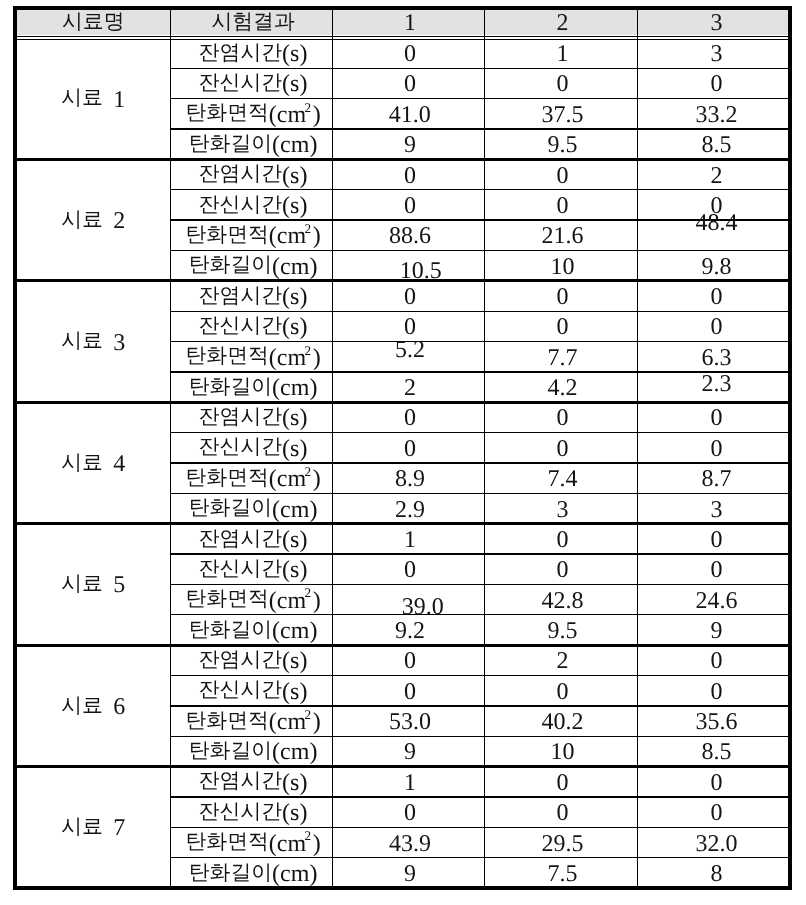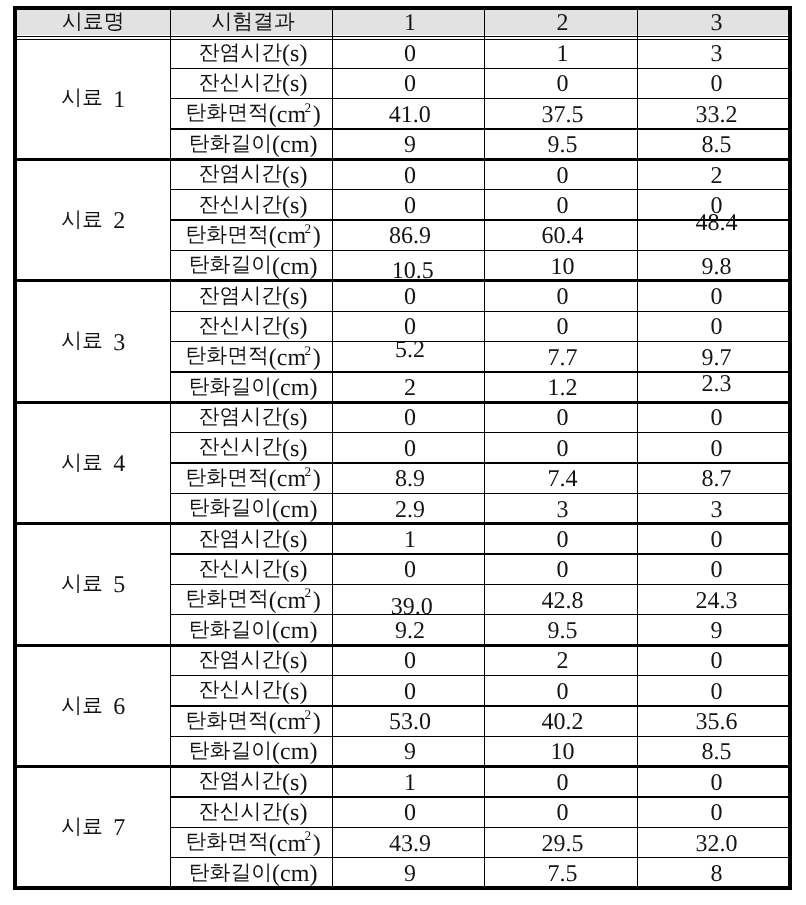--- a/index.html
+++ b/index.html
@@ -106,43 +106,43 @@
   <div class="cell" style="left:12.7px;top:159.41px;width:157.7px;height:121.45px"><span class="kr">시료</span><span class="lat"> 2</span></div>
   <div class="cell" style="left:170.4px;top:159.41px;width:162px;height:30.36px"><span class="kr">잔염시간</span><span class="lat">(s)</span></div>
   <div class="cell" style="left:332.4px;top:159.41px;width:152px;height:30.36px"><span class="lat">0</span></div>
   <div class="cell" style="left:484.4px;top:159.41px;width:153px;height:30.36px"><span class="lat">0</span></div>
   <div class="cell" style="left:637.4px;top:159.41px;width:154.9px;height:30.36px"><span class="lat">2</span></div>
   <div class="cell" style="left:170.4px;top:189.77px;width:162px;height:30.36px"><span class="kr">잔신시간</span><span class="lat">(s)</span></div>
   <div class="cell" style="left:332.4px;top:189.77px;width:152px;height:30.36px"><span class="lat">0</span></div>
   <div class="cell" style="left:484.4px;top:189.77px;width:153px;height:30.36px"><span class="lat">0</span></div>
   <div class="cell" style="left:637.4px;top:189.77px;width:154.9px;height:30.36px"><span class="lat">0</span></div>
   <div class="cell" style="left:170.4px;top:220.14px;width:162px;height:30.36px"><span class="kr">탄화면적</span><span class="lat">(cm</span><sup class="sup">2</sup><span class="lat">)</span></div>
-  <div class="cell" style="left:332.4px;top:220.14px;width:152px;height:30.36px"><span class="lat">86.9</span></div>
-  <div class="cell" style="left:484.4px;top:220.14px;width:153px;height:30.36px"><span class="lat">60.4</span></div>
+  <div class="cell" style="left:332.4px;top:220.14px;width:152px;height:30.36px"><span class="lat">88.6</span></div>
+  <div class="cell" style="left:484.4px;top:220.14px;width:153px;height:30.36px"><span class="lat">21.6</span></div>
   <div class="cell" style="left:637.4px;top:207px;width:154.9px;height:30.36px"><span class="lat">48.4</span></div>
   <div class="cell" style="left:170.4px;top:250.5px;width:162px;height:30.36px"><span class="kr">탄화길이</span><span class="lat">(cm)</span></div>
-  <div class="cell" style="left:335px;top:250.5px;width:152px;height:39px"><span class="lat">10.5</span></div>
+  <div class="cell" style="left:343px;top:250.5px;width:152px;height:39px"><span class="lat">10.5</span></div>
   <div class="cell" style="left:484.4px;top:250.5px;width:153px;height:30.36px"><span class="lat">10</span></div>
   <div class="cell" style="left:637.4px;top:250.5px;width:154.9px;height:30.36px"><span class="lat">9.8</span></div>
   <div class="cell" style="left:12.7px;top:280.86px;width:157.7px;height:121.45px"><span class="kr">시료</span><span class="lat"> 3</span></div>
   <div class="cell" style="left:170.4px;top:280.86px;width:162px;height:30.36px"><span class="kr">잔염시간</span><span class="lat">(s)</span></div>
   <div class="cell" style="left:332.4px;top:280.86px;width:152px;height:30.36px"><span class="lat">0</span></div>
   <div class="cell" style="left:484.4px;top:280.86px;width:153px;height:30.36px"><span class="lat">0</span></div>
   <div class="cell" style="left:637.4px;top:280.86px;width:154.9px;height:30.36px"><span class="lat">0</span></div>
   <div class="cell" style="left:170.4px;top:311.23px;width:162px;height:30.36px"><span class="kr">잔신시간</span><span class="lat">(s)</span></div>
   <div class="cell" style="left:332.4px;top:311.23px;width:152px;height:30.36px"><span class="lat">0</span></div>
   <div class="cell" style="left:484.4px;top:311.23px;width:153px;height:30.36px"><span class="lat">0</span></div>
   <div class="cell" style="left:637.4px;top:311.23px;width:154.9px;height:30.36px"><span class="lat">0</span></div>
   <div class="cell" style="left:170.4px;top:341.59px;width:162px;height:30.36px"><span class="kr">탄화면적</span><span class="lat">(cm</span><sup class="sup">2</sup><span class="lat">)</span></div>
   <div class="cell" style="left:332.4px;top:334px;width:152px;height:30.36px"><span class="lat">5.2</span></div>
   <div class="cell" style="left:484.4px;top:341.59px;width:153px;height:30.36px"><span class="lat">7.7</span></div>
-  <div class="cell" style="left:637.4px;top:341.59px;width:154.9px;height:30.36px"><span class="lat">9.7</span></div>
+  <div class="cell" style="left:637.4px;top:341.59px;width:154.9px;height:30.36px"><span class="lat">6.3</span></div>
   <div class="cell" style="left:170.4px;top:371.95px;width:162px;height:30.36px"><span class="kr">탄화길이</span><span class="lat">(cm)</span></div>
   <div class="cell" style="left:332.4px;top:371.95px;width:152px;height:30.36px"><span class="lat">2</span></div>
-  <div class="cell" style="left:484.4px;top:371.95px;width:153px;height:30.36px"><span class="lat">1.2</span></div>
+  <div class="cell" style="left:484.4px;top:371.95px;width:153px;height:30.36px"><span class="lat">4.2</span></div>
   <div class="cell" style="left:637.4px;top:368px;width:154.9px;height:30.36px"><span class="lat">2.3</span></div>
   <div class="cell" style="left:12.7px;top:402.31px;width:157.7px;height:121.45px"><span class="kr">시료</span><span class="lat"> 4</span></div>
   <div class="cell" style="left:170.4px;top:402.31px;width:162px;height:30.36px"><span class="kr">잔염시간</span><span class="lat">(s)</span></div>
   <div class="cell" style="left:332.4px;top:402.31px;width:152px;height:30.36px"><span class="lat">0</span></div>
   <div class="cell" style="left:484.4px;top:402.31px;width:153px;height:30.36px"><span class="lat">0</span></div>
   <div class="cell" style="left:637.4px;top:402.31px;width:154.9px;height:30.36px"><span class="lat">0</span></div>
   <div class="cell" style="left:170.4px;top:432.68px;width:162px;height:30.36px"><span class="kr">잔신시간</span><span class="lat">(s)</span></div>
   <div class="cell" style="left:332.4px;top:432.68px;width:152px;height:30.36px"><span class="lat">0</span></div>
   <div class="cell" style="left:484.4px;top:432.68px;width:153px;height:30.36px"><span class="lat">0</span></div>
   <div class="cell" style="left:637.4px;top:432.68px;width:154.9px;height:30.36px"><span class="lat">0</span></div>
@@ -157,23 +157,23 @@
   <div class="cell" style="left:12.7px;top:523.77px;width:157.7px;height:121.45px"><span class="kr">시료</span><span class="lat"> 5</span></div>
   <div class="cell" style="left:170.4px;top:523.77px;width:162px;height:30.36px"><span class="kr">잔염시간</span><span class="lat">(s)</span></div>
   <div class="cell" style="left:332.4px;top:523.77px;width:152px;height:30.36px"><span class="lat">1</span></div>
   <div class="cell" style="left:484.4px;top:523.77px;width:153px;height:30.36px"><span class="lat">0</span></div>
   <div class="cell" style="left:637.4px;top:523.77px;width:154.9px;height:30.36px"><span class="lat">0</span></div>
   <div class="cell" style="left:170.4px;top:554.13px;width:162px;height:30.36px"><span class="kr">잔신시간</span><span class="lat">(s)</span></div>
   <div class="cell" style="left:332.4px;top:554.13px;width:152px;height:30.36px"><span class="lat">0</span></div>
   <div class="cell" style="left:484.4px;top:554.13px;width:153px;height:30.36px"><span class="lat">0</span></div>
   <div class="cell" style="left:637.4px;top:554.13px;width:154.9px;height:30.36px"><span class="lat">0</span></div>
   <div class="cell" style="left:170.4px;top:584.49px;width:162px;height:30.36px"><span class="kr">탄화면적</span><span class="lat">(cm</span><sup class="sup">2</sup><span class="lat">)</span></div>
-  <div class="cell" style="left:334px;top:584.49px;width:152px;height:43px"><span class="lat">39.0</span></div>
+  <div class="cell" style="left:345px;top:584.49px;width:152px;height:43px"><span class="lat">39.0</span></div>
   <div class="cell" style="left:484.4px;top:584.49px;width:153px;height:30.36px"><span class="lat">42.8</span></div>
-  <div class="cell" style="left:637.4px;top:584.49px;width:154.9px;height:30.36px"><span class="lat">24.3</span></div>
+  <div class="cell" style="left:637.4px;top:584.49px;width:154.9px;height:30.36px"><span class="lat">24.6</span></div>
   <div class="cell" style="left:170.4px;top:614.85px;width:162px;height:30.36px"><span class="kr">탄화길이</span><span class="lat">(cm)</span></div>
   <div class="cell" style="left:332.4px;top:614.85px;width:152px;height:30.36px"><span class="lat">9.2</span></div>
   <div class="cell" style="left:484.4px;top:614.85px;width:153px;height:30.36px"><span class="lat">9.5</span></div>
   <div class="cell" style="left:637.4px;top:614.85px;width:154.9px;height:30.36px"><span class="lat">9</span></div>
   <div class="cell" style="left:12.7px;top:645.22px;width:157.7px;height:121.45px"><span class="kr">시료</span><span class="lat"> 6</span></div>
   <div class="cell" style="left:170.4px;top:645.22px;width:162px;height:30.36px"><span class="kr">잔염시간</span><span class="lat">(s)</span></div>
   <div class="cell" style="left:332.4px;top:645.22px;width:152px;height:30.36px"><span class="lat">0</span></div>
   <div class="cell" style="left:484.4px;top:645.22px;width:153px;height:30.36px"><span class="lat">2</span></div>
   <div class="cell" style="left:637.4px;top:645.22px;width:154.9px;height:30.36px"><span class="lat">0</span></div>
   <div class="cell" style="left:170.4px;top:675.58px;width:162px;height:30.36px"><span class="kr">잔신시간</span><span class="lat">(s)</span></div>

